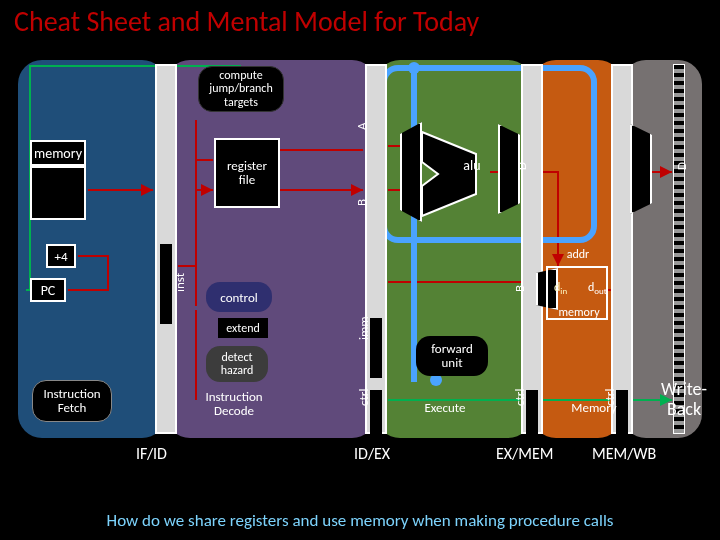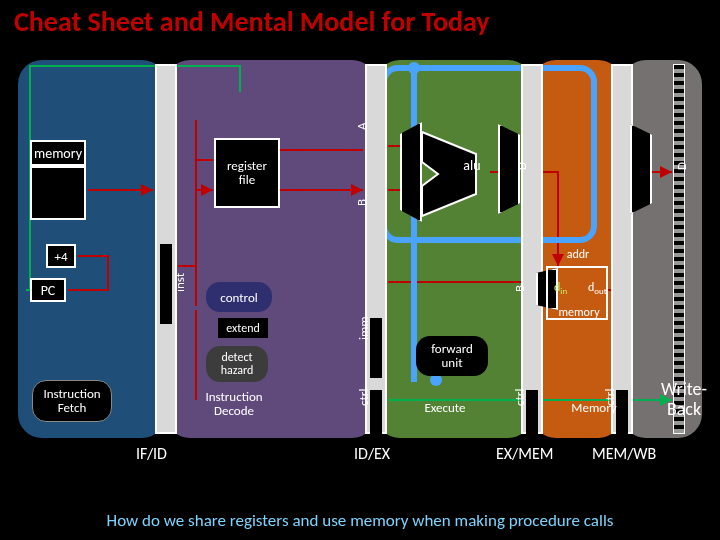--- a/index.html
+++ b/index.html
@@ -1,17 +1,17 @@
 <!DOCTYPE html>
 <html><head>
 <meta charset="utf-8">
 <style>
 *{box-sizing:border-box;margin:0;padding:0}
 body{background:#000;font-family:"Calibri","Segoe UI",Arial,sans-serif;width:720px;height:540px;overflow:hidden;position:relative}
-.slide-title{color:#c00000;font-size:28px;font-weight:700;position:absolute;top:4px;left:14px;width:692px}
+.slide-title{color:#c00000;font-size:28px;font-weight:400;position:absolute;top:4px;left:14px;width:692px}
 .bottom-text{color:#7dd3fc;font-size:17px;position:absolute;top:510px;left:0;width:720px;text-align:center}
 .canvas{position:absolute;top:50px;left:18px;width:684px;height:420px}
 .stage{position:absolute;top:10px;border-radius:24px}
 .st-if{left:0;width:148px;height:378px;background:#1f4e79}
 .st-id{left:148px;width:210px;height:378px;background:#604a7b}
 .st-ex{left:358px;width:156px;height:378px;background:#548235}
 .st-mem{left:514px;width:90px;height:378px;background:#c55a11}
 .st-wb{left:604px;width:80px;height:378px;background:#767171}
 
 .plreg{position:absolute;top:14px;width:22px;height:370px;background:#d9d9d9;border:2px solid #fff}
@@ -63,21 +63,21 @@
 .vl-A{left:336px;top:80px}
 .vl-B{left:336px;top:156px}
 .vl-imm{left:338px;top:290px}
 .vl-ctrl1{left:338px;top:356px}
 .vl-B2{left:494px;top:242px}
 .vl-ctrl2{left:494px;top:356px}
 .vl-D1{left:496px;top:120px}
 .vl-D2{left:656px;top:120px}
 .vl-ctrl3{left:584px;top:356px}
 
-.din{position:absolute;left:536px;top:230px;color:#bef264;font-size:12px}
+.din{position:absolute;left:536px;top:230px;color:#fef9c3;font-size:12px}
 .din sub, .dout sub{font-size:9px}
 .dout{position:absolute;left:570px;top:230px;color:#fff;font-size:12px}
 .memrect{position:absolute;left:528px;top:216px;width:62px;height:54px;border:2px solid #fff}
 
 .stage-lbl{position:absolute;top:394px;color:#fff;font-size:16px}
 .sl-ifid{left:118px}
 .sl-idex{left:336px}
 .sl-exmem{left:478px}
 .sl-memwb{left:574px}
 
@@ -143,20 +143,23 @@
     </div>
   <div class="stripebar sb1"></div>
 
   <div class="blk nb-memory">memory</div>
   <div class="blk nb-memblk"></div>
   <div class="blk nb-plus4">+4</div>
   <div class="blk nb-pc">PC</div>
   <div class="blk nb-ifetch" style="white-space:pre">Instruction
 Fetch</div>
 
+  <div class="blk nb-compute round" style="white-space:pre">compute
+jump/branch
+targets</div>
   <div class="blk nb-control">control</div>
   <div class="blk nb-regfile" style="white-space:pre">register
 file</div>
   <div class="blk nb-extend">extend</div>
   <div class="blk nb-detect" style="white-space:pre">detect
 hazard</div>
   <div class="blk nb-idecode" style="white-space:pre">Instruction
 Decode</div>
 
   <div class="trap rev m1"></div>

